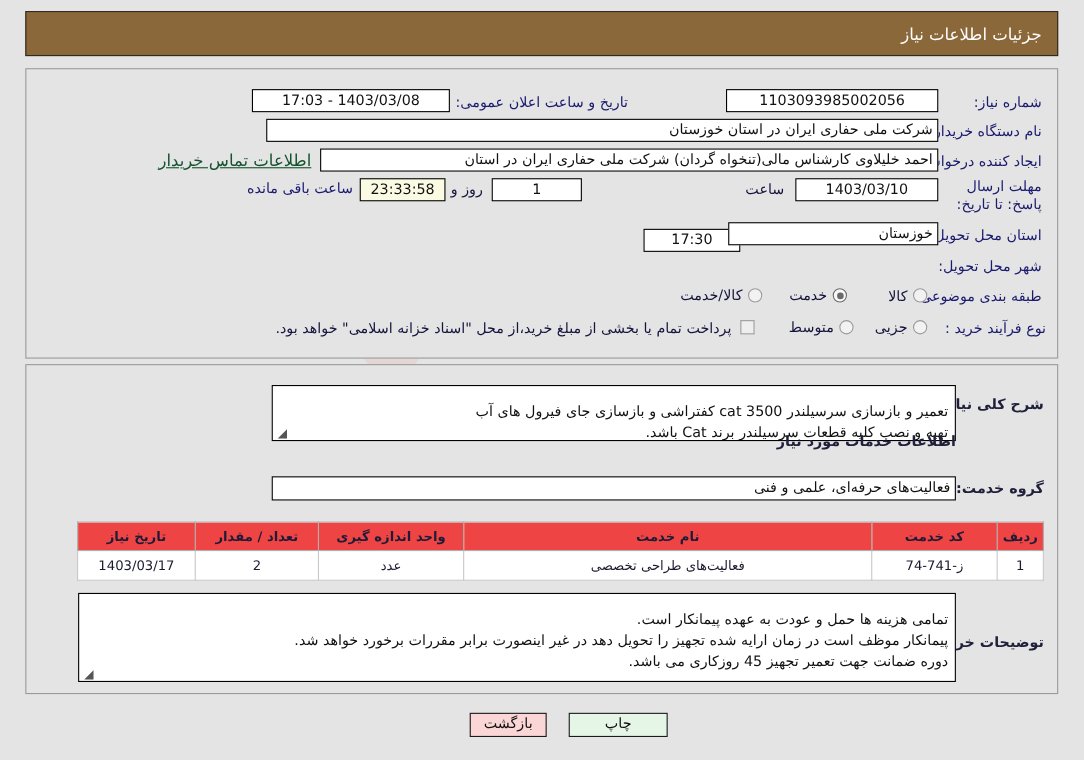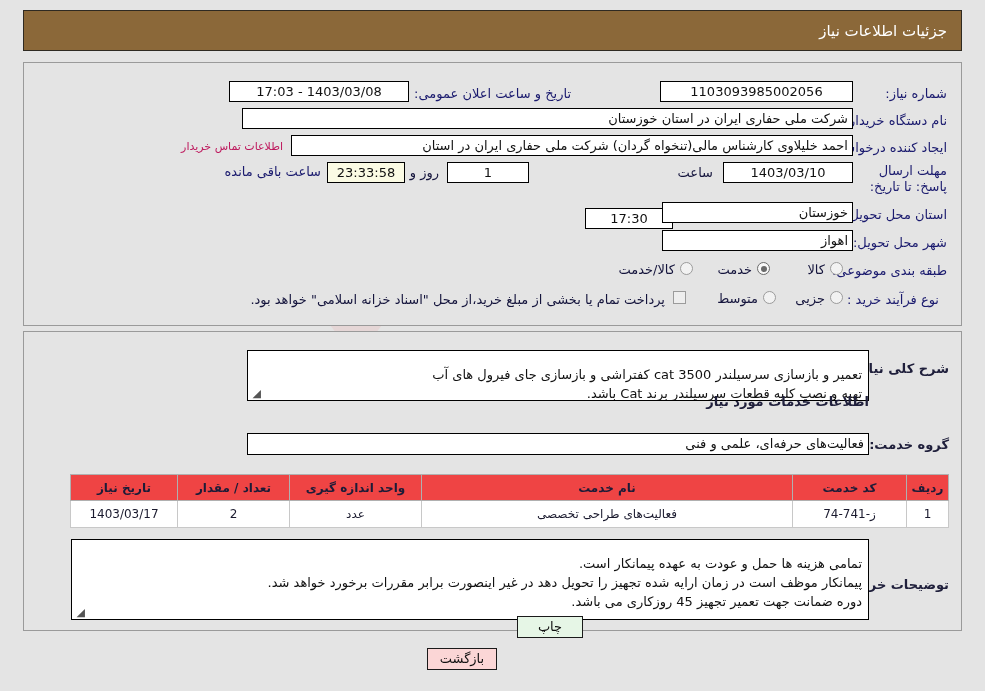--- a/index.html
+++ b/index.html
@@ -75,25 +75,26 @@
   .box.cream { background: #fbfbe4; }
   .plain {
     position: absolute;
     font-size: 13px;
     color: #14143c;
     white-space: nowrap;
     line-height: 19px;
   }
   .link {
     position: absolute;
-    font-size: 11px;
-    color: #be185d;
+    font-size: 15px;
+    color: #14532d;
     white-space: nowrap;
     line-height: 19px;
     cursor: pointer;
+    text-decoration: underline;
   }
 
   
   .radio {
     position: absolute;
     width: 13px;
     height: 13px;
     border-radius: 50%;
     border: 1px solid #9b9b9b;
     background: #f2f2f2;
@@ -299,34 +300,33 @@
     <div class="box" style="right:288px; top:99px; width:88px;margin-top:46px;">17:30</div>
     <div class="box" style="right:432px; top:99px; width:82px;">1</div>
     <div class="plain" style="right:522px; top:100px;">روز و</div>
     <div class="box cream" style="right:556px; top:99px; width:78px;">23:33:58</div>
     <div class="lbl" style="right:640px; top:101px;">ساعت باقی مانده</div>
 
     <div class="lbl" style="right:14px; top:144px;">استان محل تحویل:</div>
     <div class="box rt" style="right:108px; top:139px; width:191px;">خوزستان</div>
 
     <div class="lbl" style="right:14px; top:172px;">شهر محل تحویل:</div>
-    <div class="box rt" style="right:108px; top:167px; width:191px;">اهواز</div>
 
     <div class="lbl" style="right:14px; top:200px;">طبقه بندی موضوعی:</div>
 
     <div class="radio" style="right:118px; top:199px;"></div>
     <div class="radio-lab" style="right:136px; top:200px;font-family:Liberation Serif, serif;">کالا</div>
 
     <div class="radio on" style="right:191px; top:199px;"></div>
     <div class="radio-lab" style="right:209px; top:200px;">خدمت</div>
 
     <div class="radio" style="right:268px; top:199px;"></div>
     <div class="radio-lab" style="right:286px; top:200px;">کالا/خدمت</div>
 
-    <div class="lbl" style="right:22px; top:229px;text-align:center;">نوع فرآیند خرید :</div>
+    <div class="lbl" style="right:10px; top:229px;text-align:center;">نوع فرآیند خرید :</div>
 
     <div class="radio" style="right:118px; top:228px;"></div>
     <div class="radio-lab" style="right:136px; top:229px;">جزیی</div>
 
     <div class="radio" style="right:185px; top:228px;"></div>
     <div class="radio-lab" style="right:203px; top:229px;">متوسط</div>
 
     <div class="chk" style="right:275px; top:228px;"></div>
     <div class="plain" style="right:296px; top:227px;">پرداخت تمام یا بخشی از مبلغ خرید،از محل "اسناد خزانه اسلامی" خواهد بود.</div>
   </div>
@@ -378,16 +378,16 @@
 
     <div class="strong-lbl" style="right:12px; top:245px;">توضیحات خریدار:</div>
     <div class="ta" style="right:92px; top:207px; width:798px; height:81px;">
       <div>تمامی هزینه ها حمل و عودت به عهده پیمانکار است.</div>
       <div>پیمانکار موظف است در زمان ارایه شده تجهیز را تحویل دهد در غیر اینصورت برابر مقررات برخورد خواهد شد.</div>
       <div>دوره ضمانت جهت تعمیر تجهیز 45 روزکاری می باشد.</div>
       <span class="grip">◢</span>
     </div>
   </div>
 
-  <div class="btn print" style="left:517px; top:616px; width:66px;">چاپ</div>
+  <div class="btn print" style="left:517px; top:648px; width:90px;">چاپ</div>
   <div class="btn back" style="left:427px; top:648px; width:70px;">بازگشت</div>
 
 </div>
 
 </body></html>

